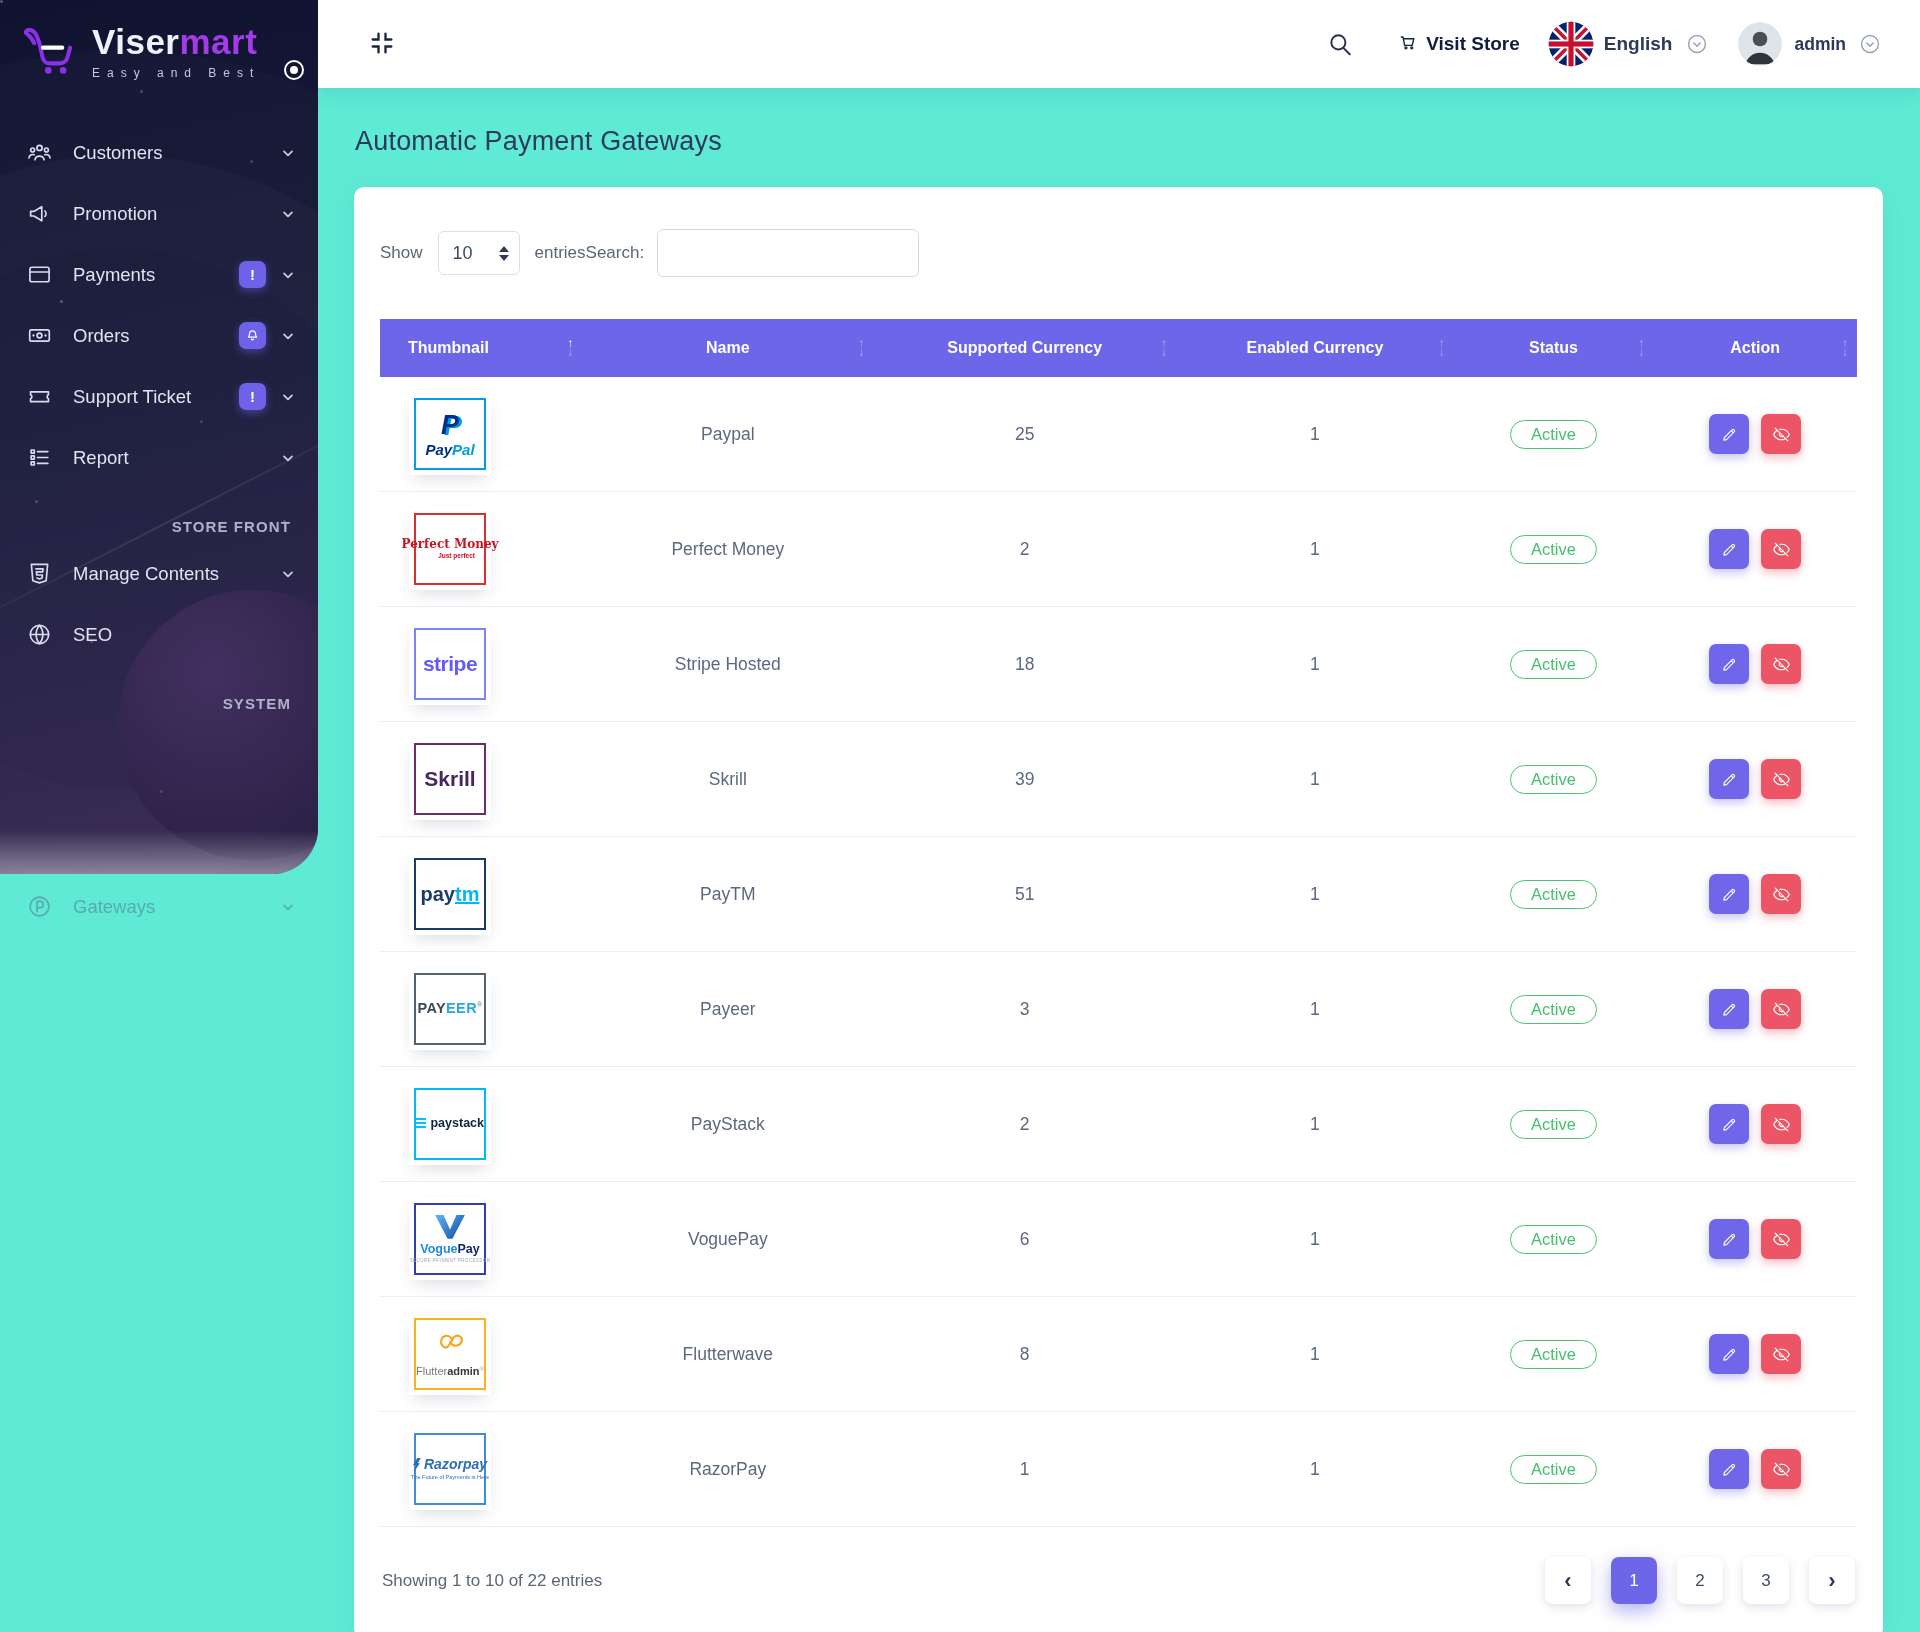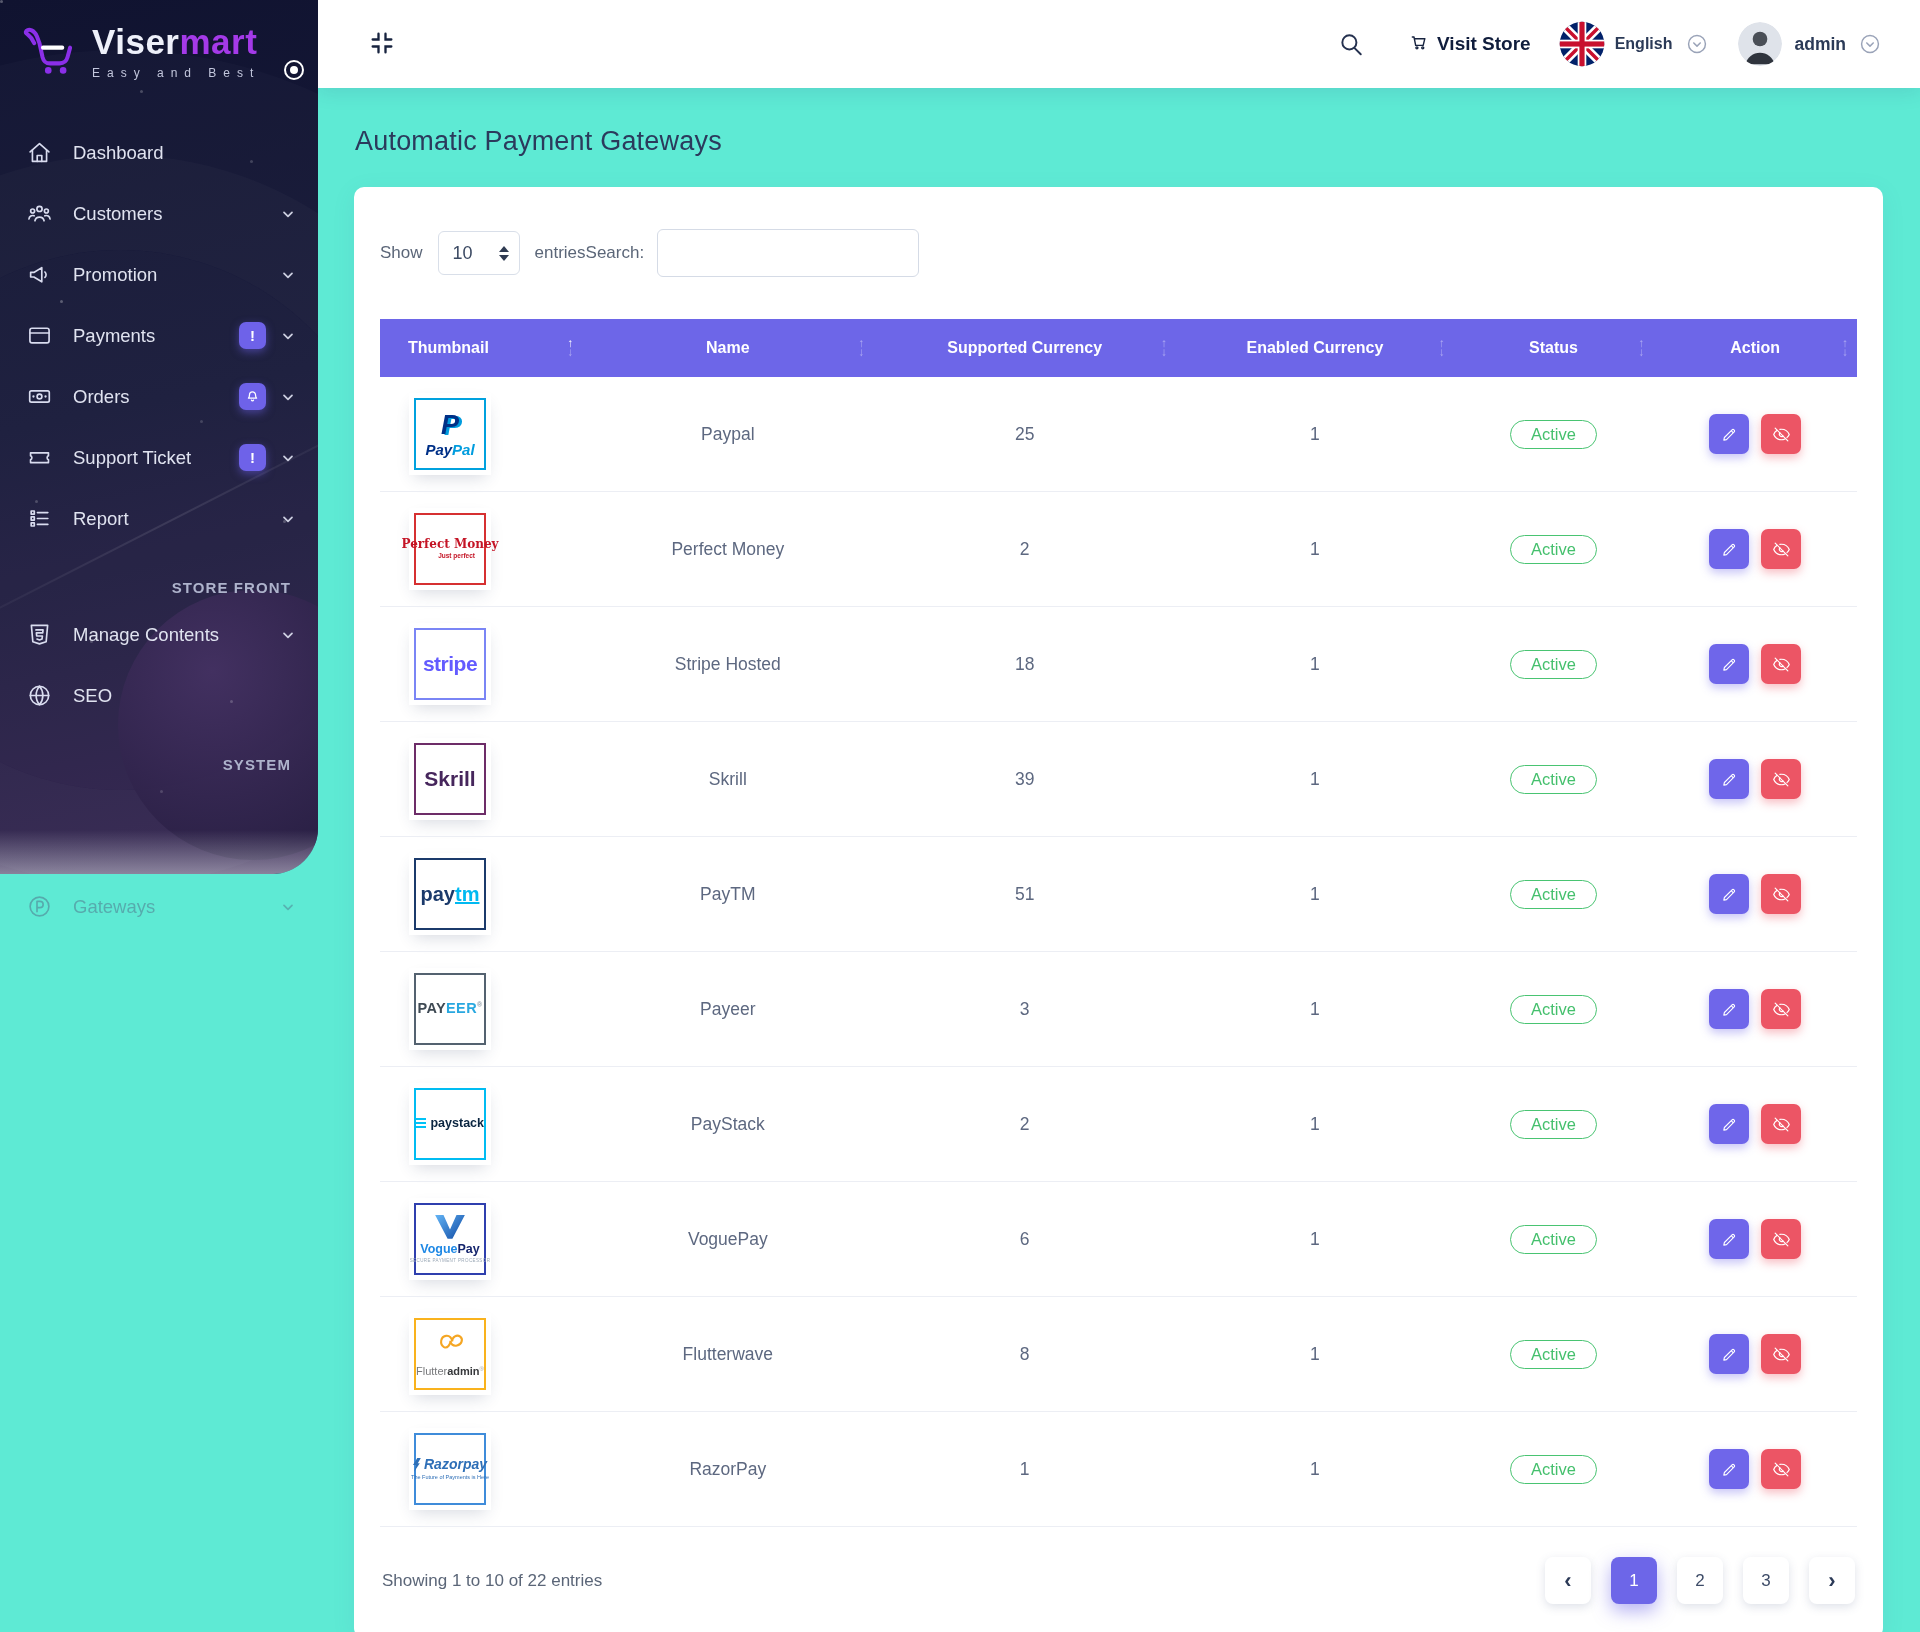--- a/index.html
+++ b/index.html
@@ -55,21 +55,21 @@
   
   .topbar { position:absolute; left:318px; top:0; right:0; height:88px; background:#fff; z-index:2;
     display:flex; align-items:center; padding:0 39px 0 46px; box-shadow:0 4px 18px rgba(44,62,120,.13); }
   .collapse-btn { background:none; border:none; cursor:pointer; padding:4px; display:flex; }
   .tb-right { margin-left:auto; display:flex; align-items:center; }
   .tb-search { margin-right:45px; cursor:pointer; display:flex; }
   .visit-store { display:flex; align-items:center; gap:8px; font-size:19px; font-weight:700; color:#101d3c;
     cursor:pointer; margin-right:28px; }
   .flag { width:46px; height:46px; margin-right:10px; cursor:pointer; flex:none; }
   .flag svg { width:100%; height:100%; display:block; }
-  .lang-label { font-size:16px; font-weight:600; color:#2b3a57; margin-right:14px; }
+  .lang-label { font-size:19px; font-weight:600; color:#2b3a57; margin-right:14px; }
   .chev-circle { width:22px; height:22px; color:#9aa3b8; cursor:pointer; flex:none; }
   .chev-circle svg { width:100%; height:100%; display:block; }
   .lang-chev { margin-right:30px; }
   .avatar { width:44px; height:44px; border-radius:50%; overflow:hidden; margin-right:12px; cursor:pointer; flex:none; }
   .avatar svg { width:100%; height:100%; display:block; }
   .user-label { font-size:17.5px; font-weight:600; color:#2b3a57; margin-right:13px; }
 
   
   .main { position:absolute; left:318px; top:88px; right:0; bottom:0; padding:36px 37px 0 36px; }
   .page-title { font-size:27px; font-weight:500; color:#2b3a5c; margin:2px 0 30px 1px; letter-spacing:.2px; }
@@ -180,30 +180,20 @@
           <div class="brand-line">
             <span class="brand-first">Viser</span><span class="brand-second">mart</span>
           </div>
           <div class="brand-tag">Easy and Best</div>
         </div>
         <button class="pin-toggle">
             <span class="pin-dot"></span>
           </button>
       </div>
       <nav class="sidebar-nav" id="sidebar-nav">
-          <div class="nav-item">
-            <span class="nav-icon">
-              <svg viewBox="0 0 24 24" fill="none" stroke="currentColor" stroke-linecap="round" stroke-linejoin="round" stroke-width="1.6">
-                <path d="M3 11.5l9-8 9 8"></path>
-                <path d="M5.2 9.8V20.5h13.6V9.8"></path>
-                <path d="M9.8 20.5v-5.6h4.4v5.6"></path>
-              </svg>
-            </span>
-            <span class="nav-label">Dashboard</span>
-          </div>
           <div class="nav-item">
             <span class="nav-icon">
               <svg viewBox="0 0 24 24" fill="none" stroke="currentColor" stroke-linecap="round" stroke-linejoin="round" stroke-width="1.6">
                 <circle cx="12" cy="7.6" r="2.5"></circle>
                 <path d="M7.6 19a4.5 4.5 0 0 1 8.8 0"></path>
                 <circle cx="5.4" cy="9.6" r="1.9"></circle>
                 <path d="M1.9 17.3a3.6 3.6 0 0 1 5-3.1"></path>
                 <circle cx="18.6" cy="9.6" r="1.9"></circle>
                 <path d="M22.1 17.3a3.6 3.6 0 0 0-5-3.1"></path>
               </svg>

